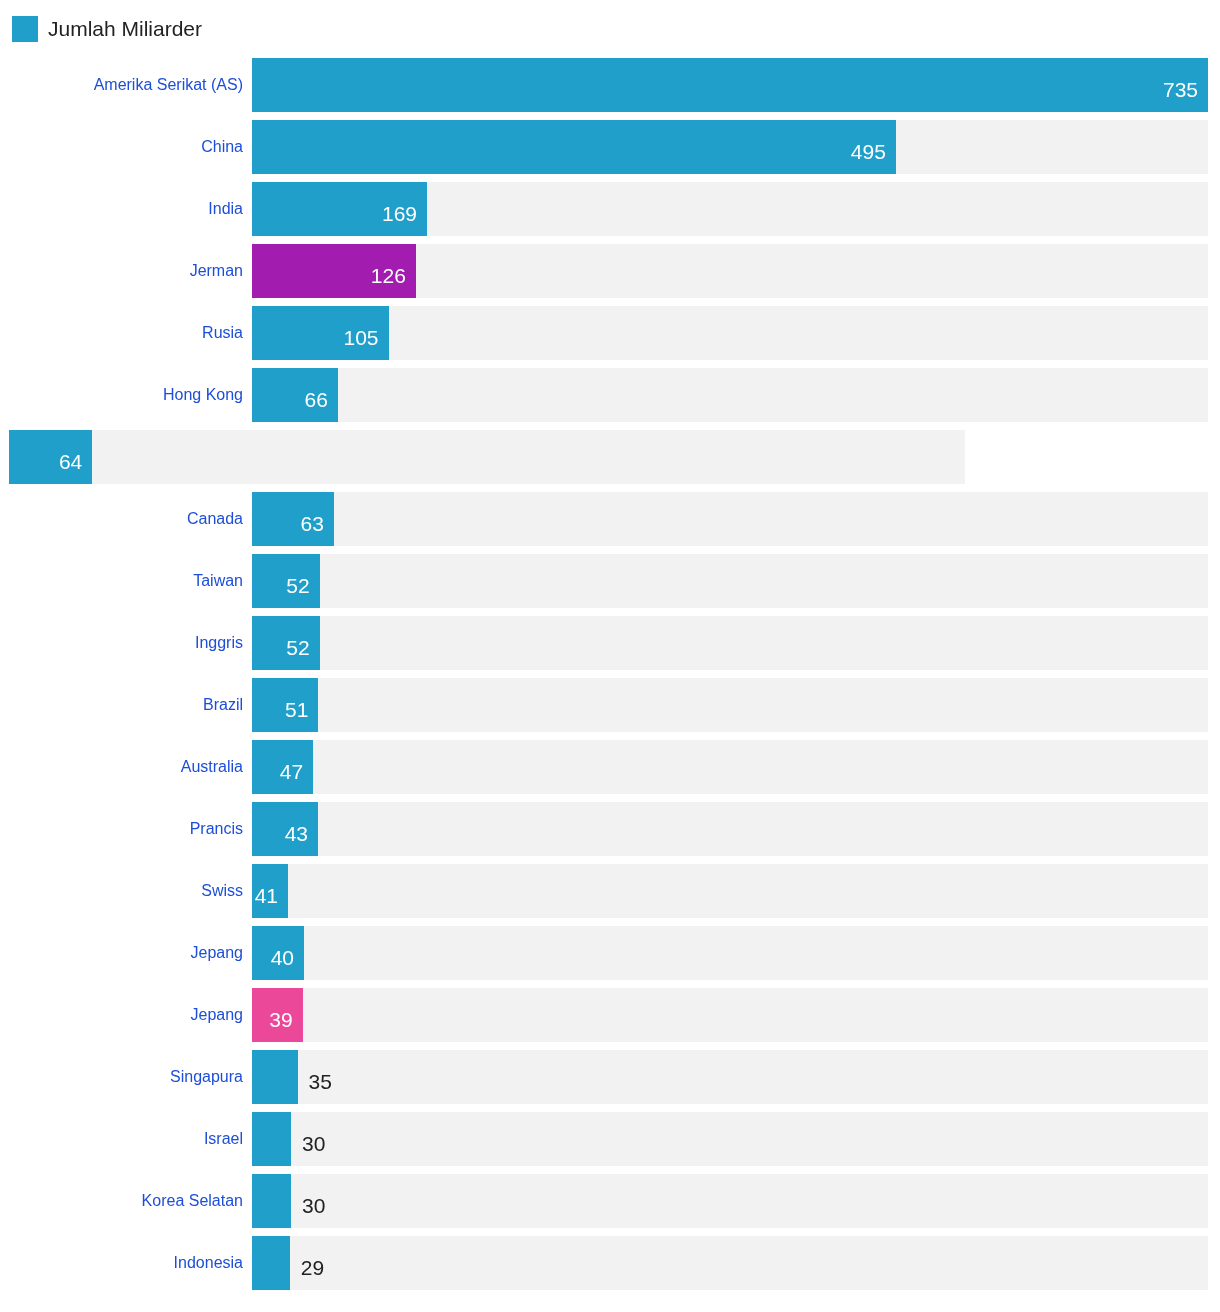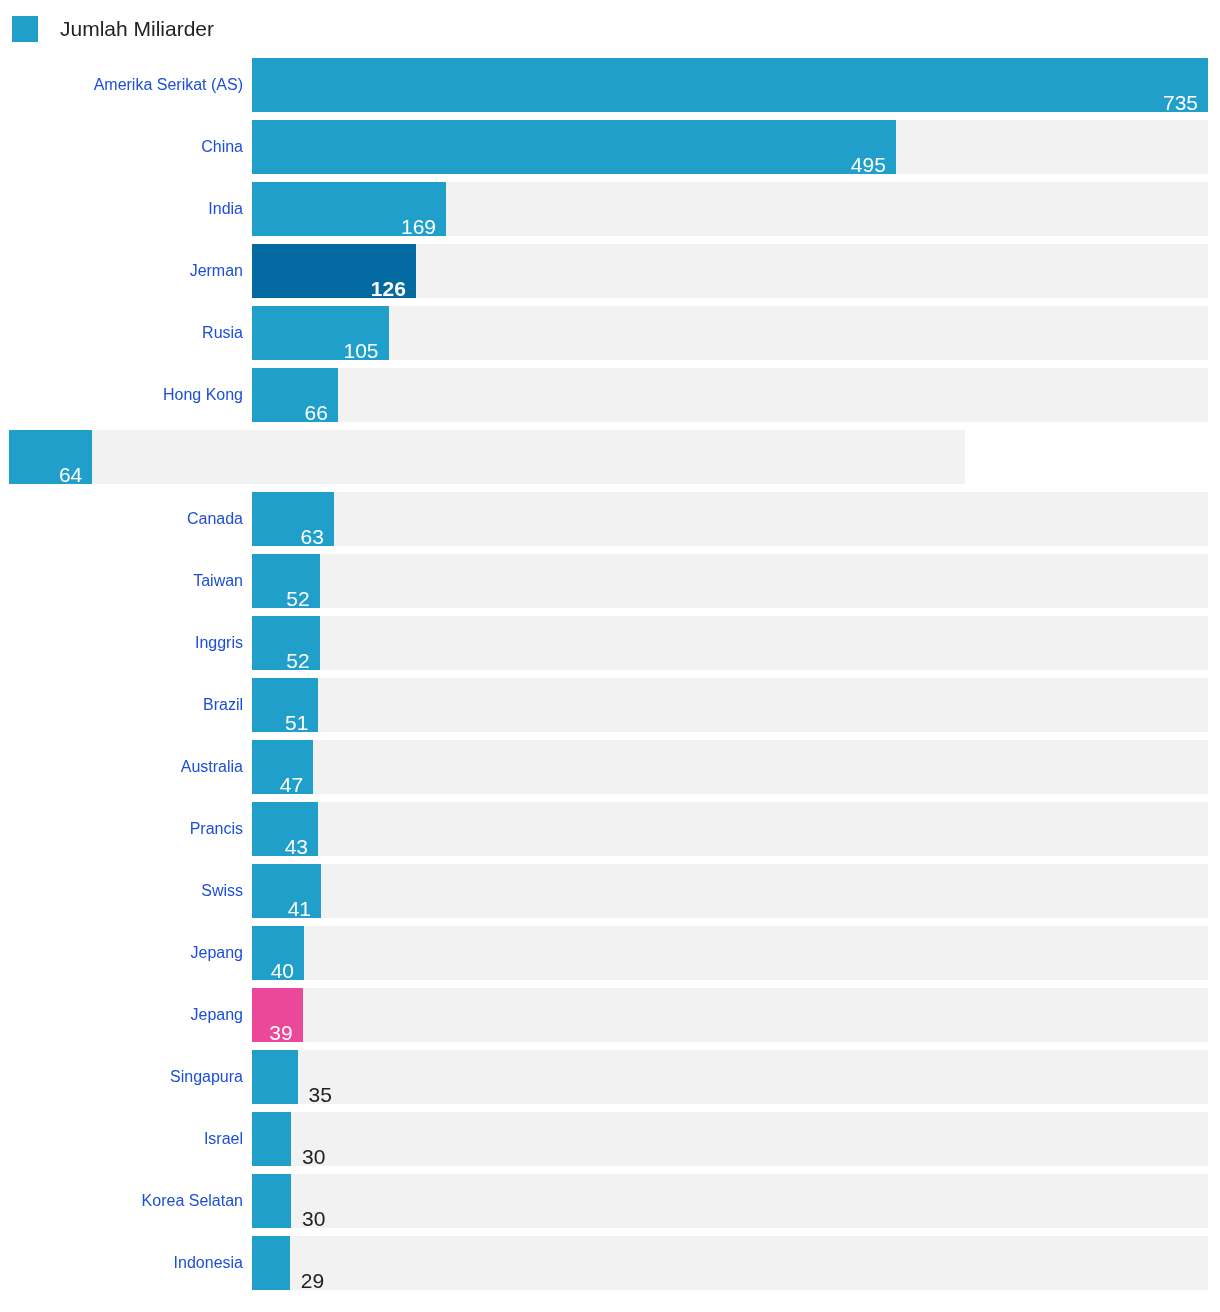--- a/index.html
+++ b/index.html
@@ -31,21 +31,21 @@
     align-items: center;
     height: 30px;
   }
   .legend-swatch {
     width: 26px;
     height: 26px;
     background: #1f9fc9;
     flex: 0 0 auto;
   }
   .legend-label {
-    margin-left: 22px;
+    margin-left: 10px;
     font-size: 21px;
     color: #222222;
     line-height: 26px;
     white-space: nowrap;
   }
 
   
   .plot {
     position: absolute;
     left: 0;
@@ -86,21 +86,21 @@
   .bar {
     position: absolute;
     left: 0;
     top: 0;
     height: 54px;
     background: #1f9fc9;
   }
 
   .bar-value {
     position: absolute;
-    top: 18px;
+    top: 5px;
     height: 54px;
     line-height: 54px;
     font-size: 21px;
     white-space: nowrap;
   }
   .bar-value.inside {
     color: #ffffff;
     right: 10px;
   }
   .bar-value.outside {
@@ -130,29 +130,29 @@
         <div class="row-label">China</div>
         <div class="track">
           <div class="bar" style="width: 643.837px; background: rgb(31, 159, 201);">
             <div class="bar-value inside">495</div>
           </div>
         </div>
       </div>
       <div class="row">
         <div class="row-label">India</div>
         <div class="track">
-          <div class="bar" style="width: 194px; background: rgb(31, 159, 201);">
+          <div class="bar" style="width: 175px; background: rgb(31, 159, 201);">
             <div class="bar-value inside">169</div>
           </div>
         </div>
       </div>
       <div class="row">
         <div class="row-label">Jerman</div>
         <div class="track">
-          <div class="bar" style="width: 163.886px; background: #0369a1; font-weight: bold;">
+          <div class="bar" style="width: 163.886px; background: #a21caf;">
             <div class="bar-value inside">126</div>
           </div>
         </div>
       </div>
       <div class="row">
         <div class="row-label">Rusia</div>
         <div class="track">
           <div class="bar" style="width: 136.571px; background: rgb(31, 159, 201);">
             <div class="bar-value inside">105</div>
           </div>
@@ -217,21 +217,21 @@
         <div class="row-label">Prancis</div>
         <div class="track">
           <div class="bar" style="width: 66px; background: rgb(31, 159, 201);">
             <div class="bar-value inside">43</div>
           </div>
         </div>
       </div>
       <div class="row">
         <div class="row-label">Swiss</div>
         <div class="track">
-          <div class="bar" style="width: 69px; background: rgb(31, 159, 201);">
+          <div class="bar" style="width: 36px; background: rgb(31, 159, 201);">
             <div class="bar-value inside">41</div>
           </div>
         </div>
       </div>
       <div class="row">
         <div class="row-label">Jepang</div>
         <div class="track">
           <div class="bar" style="width: 52.0272px; background: rgb(31, 159, 201);">
             <div class="bar-value inside">40</div>
           </div>

